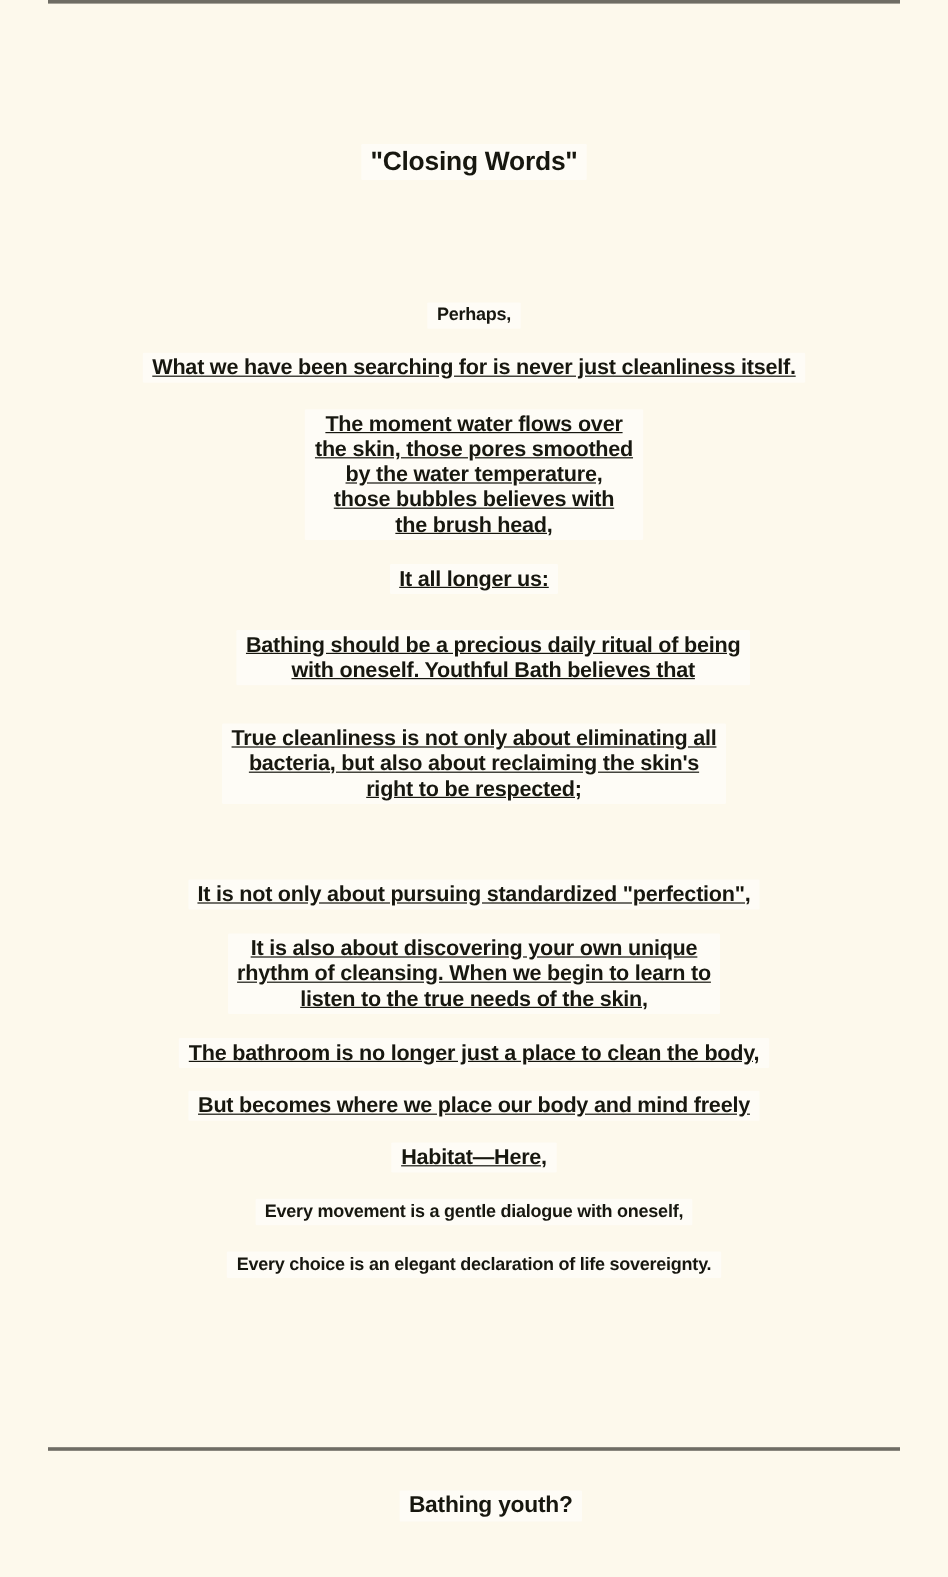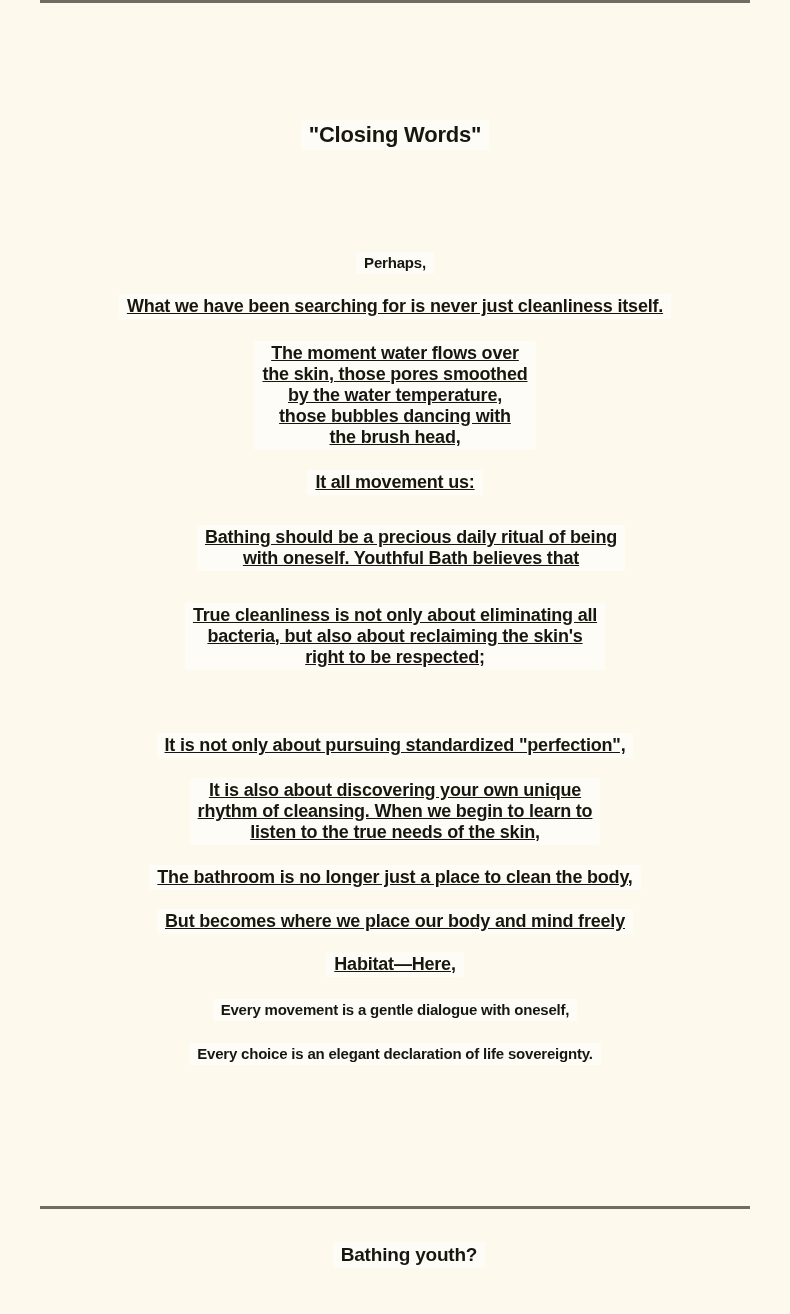--- a/index.html
+++ b/index.html
@@ -83,26 +83,26 @@
     </p>
 
   <p class="line big p-searching">
       <span>What we have been searching for is never just cleanliness itself.</span>
     </p>
 
   <p class="line big p-water-flows">
       <span>The moment water flows over
 the skin, those pores smoothed
 by the water temperature,
-those bubbles dancing with
+those bubbles believes with
 the brush head,</span>
     </p>
 
   <p class="line big p-reminds">
-      <span>It all movement us:</span>
+      <span>It all longer us:</span>
     </p>
 
   <p class="line big p-ritual">
       <span>Bathing should be a precious daily ritual of being
 with oneself. Youthful Bath believes that</span>
     </p>
 
   <p class="line big p-true-cleanliness">
       <span>True cleanliness is not only about eliminating all
 bacteria, but also about reclaiming the skin's

